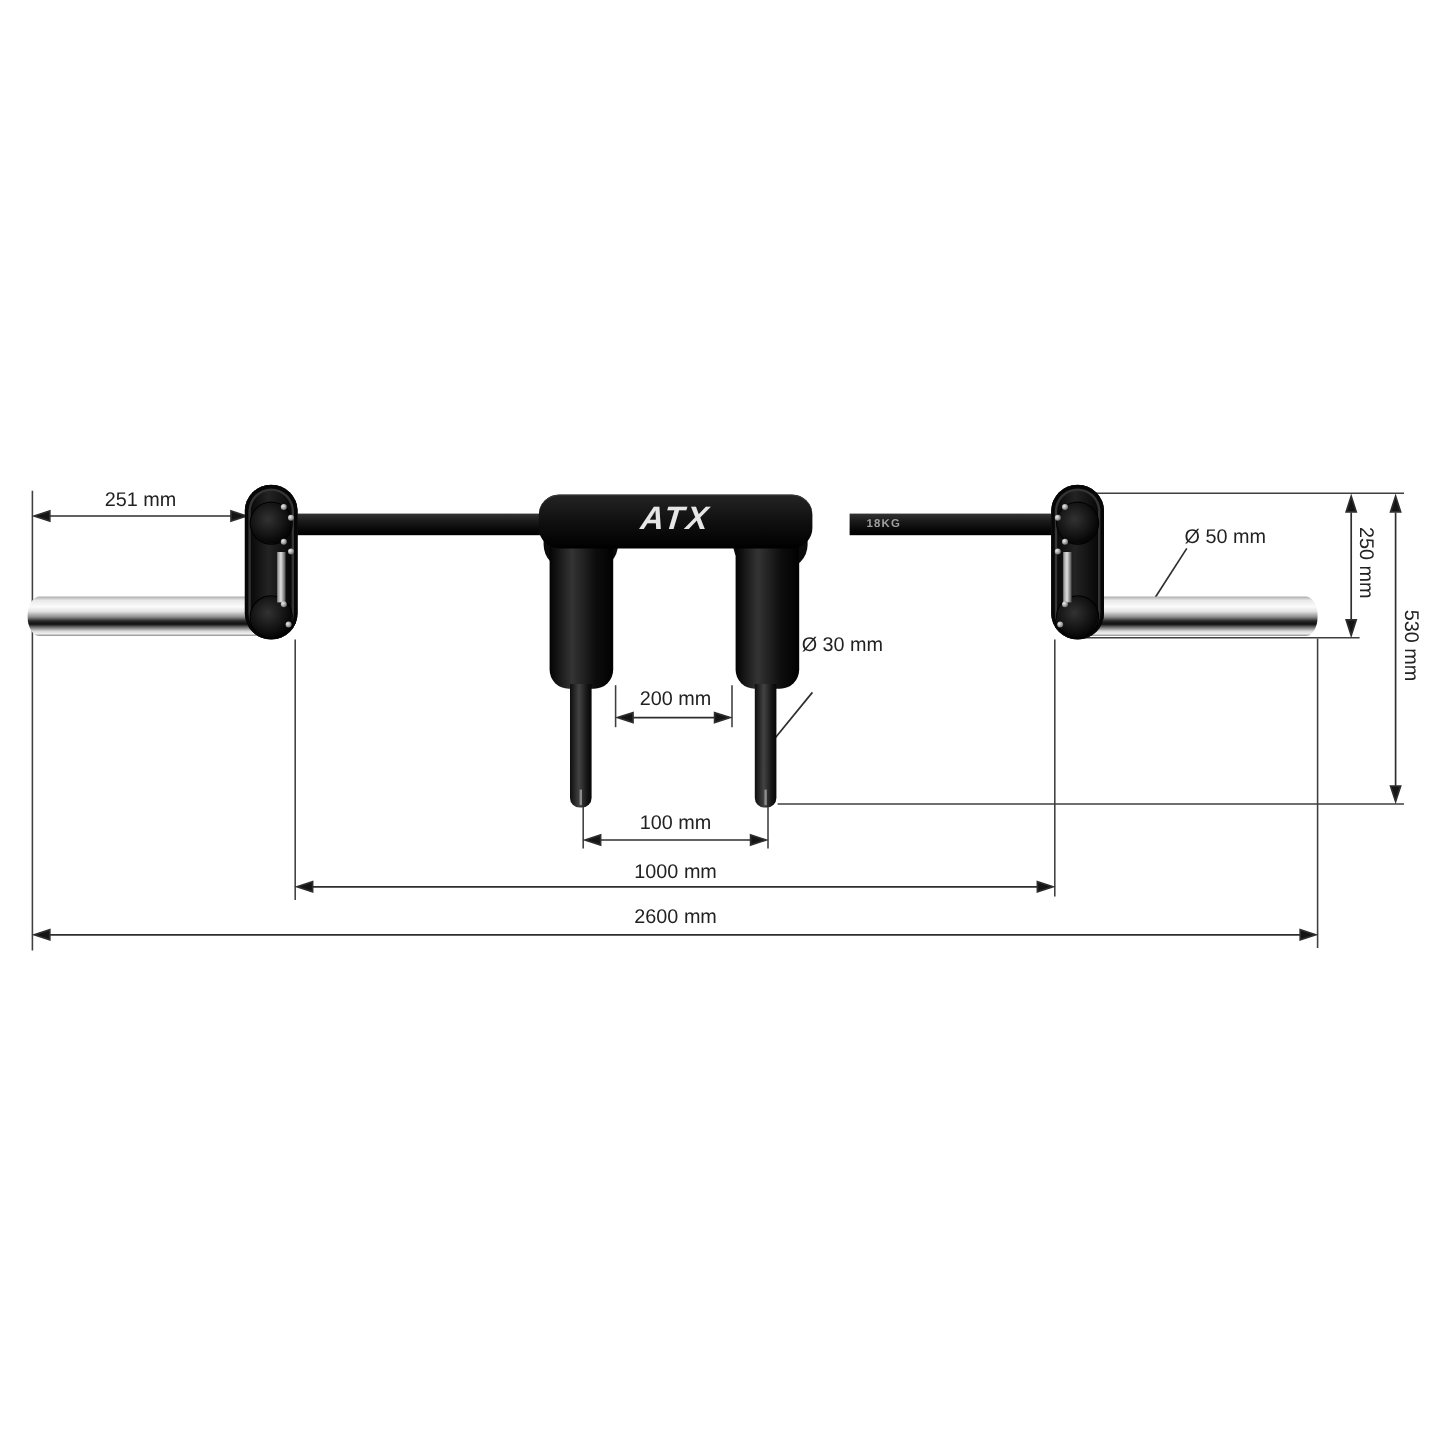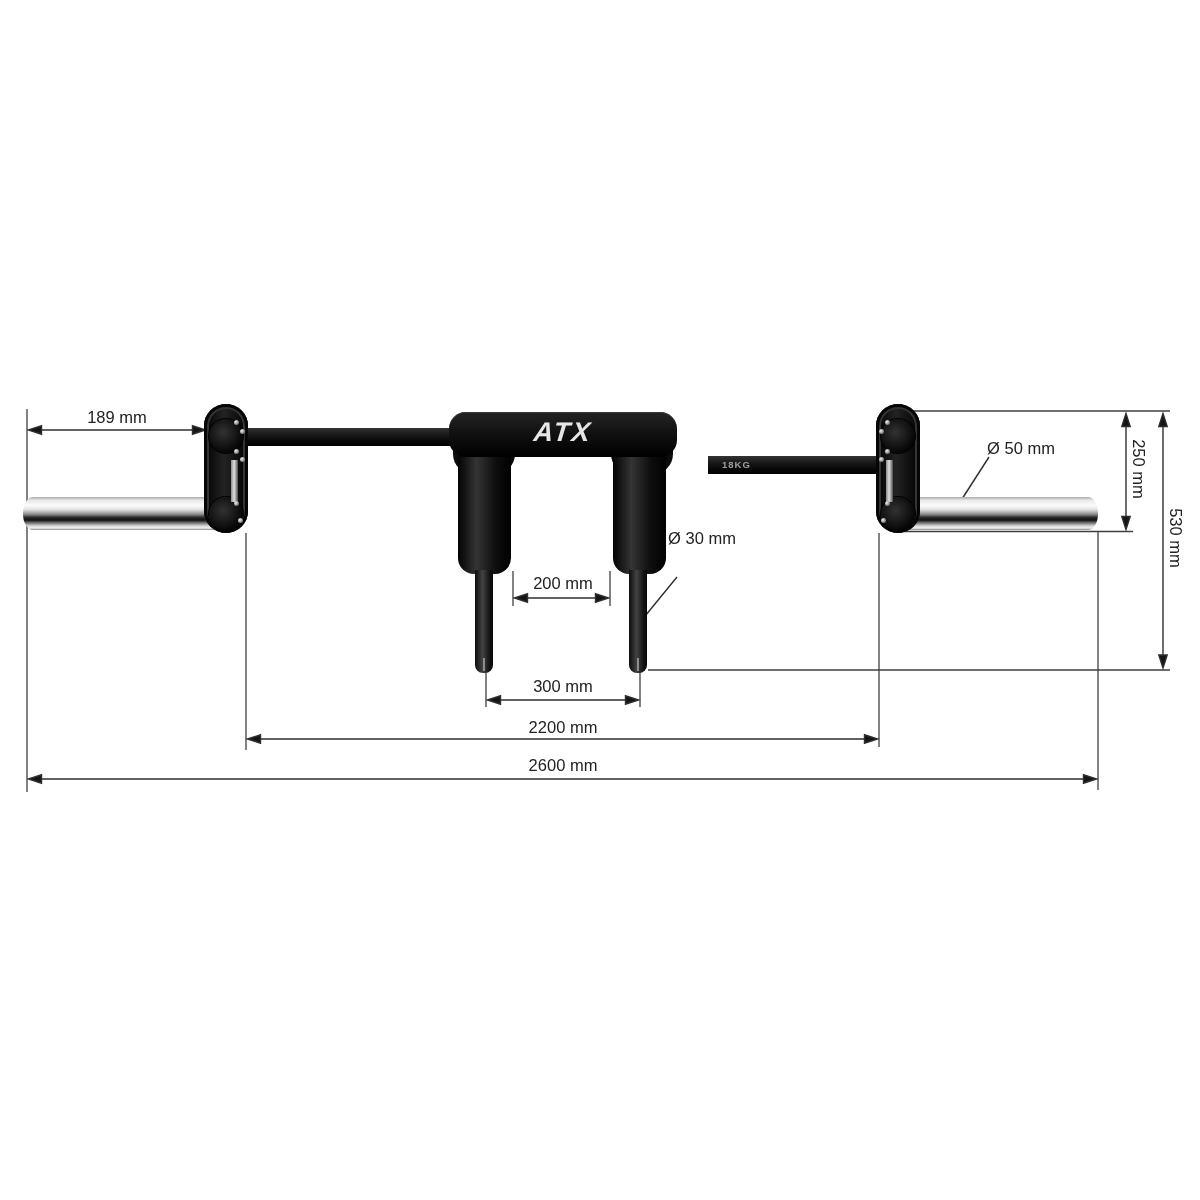--- a/index.html
+++ b/index.html
@@ -33,21 +33,21 @@
   .bracket.left .bolt.b1{left:30px;top:16px;}  .bracket.left .bolt.b2{left:36px;top:25px;}
   .bracket.left .bolt.b3{left:30px;top:45px;}  .bracket.left .bolt.b4{left:36px;top:53px;}
   .bracket.left .bolt.b5{left:30px;top:97px;}  .bracket.left .bolt.b6{left:34px;top:114px;}
   .bracket.right .bolt.b1{left:9px;top:16px;}  .bracket.right .bolt.b2{left:3px;top:25px;}
   .bracket.right .bolt.b3{left:9px;top:45px;}  .bracket.right .bolt.b4{left:3px;top:53px;}
   .bracket.right .bolt.b5{left:9px;top:97px;}  .bracket.right .bolt.b6{left:5px;top:114px;}
 
   .barseg{position:absolute;top:428px;height:18px;
     background:linear-gradient(180deg,#343434 0%,#1a1a1a 35%,#070707 75%,#000 100%);}
   .barseg.a{left:242px;width:218px;}
-  .barseg.b{left:708px;width:212px;margin-top:28px;}
+  .barseg.b{left:708px;width:212px;}
   .weight{position:absolute;left:14px;top:3px;font-size:9.5px;font-weight:bold;
     color:#9f9f9f;letter-spacing:1px;}
 
   .pad{position:absolute;left:449px;top:412px;width:228px;height:45px;border-radius:17px;
     background:linear-gradient(180deg,#242424 0%,#0e0e0e 55%,#000 100%);
     box-shadow:inset 0 1px 0 #3a3a3a;}
   .atx-logo{position:absolute;left:0;right:0;top:5px;text-align:center;
     font-size:27px;font-weight:800;font-style:italic;color:#e6e6e6;
     letter-spacing:2px;transform:skewX(-6deg);}
 
@@ -166,22 +166,22 @@
     <div class="hub bot"></div>
     <div class="axle"></div>
     <span class="bolt b1"></span>
     <span class="bolt b2"></span>
     <span class="bolt b3"></span>
     <span class="bolt b4"></span>
     <span class="bolt b5"></span>
     <span class="bolt b6"></span>
   </div>
 
-  <div class="dim-label" style="left:117px;top:417px">189 mm</div>
+  <div class="dim-label" style="left:117px;top:417px">251 mm</div>
   <div class="dim-label" style="left:563px;top:583px">200 mm</div>
-  <div class="dim-label" style="left:563px;top:686px">300 mm</div>
-  <div class="dim-label" style="left:563px;top:727px">2200 mm</div>
+  <div class="dim-label" style="left:563px;top:686px">100 mm</div>
+  <div class="dim-label" style="left:563px;top:727px">1000 mm</div>
   <div class="dim-label" style="left:563px;top:765px">2600 mm</div>
   <div class="dim-label vertical" style="left:1138px;top:469px">250 mm</div>
   <div class="dim-label vertical" style="left:1175px;top:538px">530 mm</div>
   <div class="dim-label" style="left:1021px;top:448px">Ø 50 mm</div>
   <div class="dim-label" style="left:702px;top:538px">Ø 30 mm</div>
 </div>
 
 </body></html>

